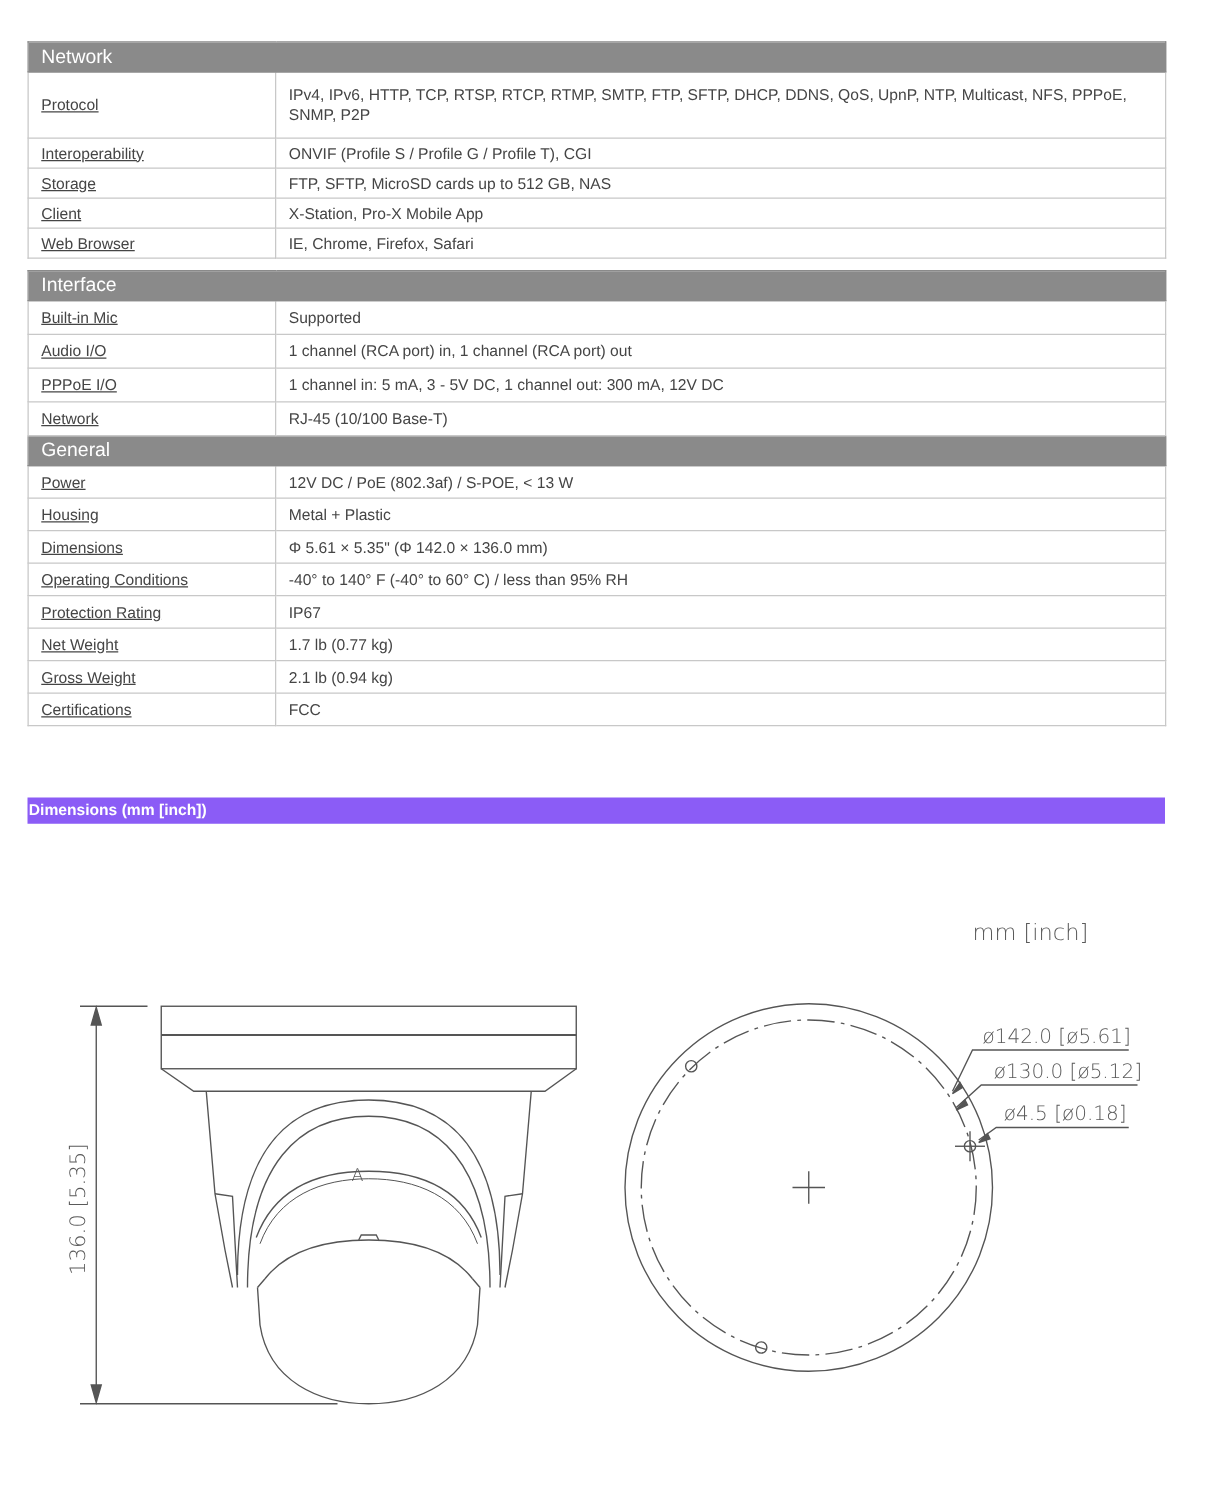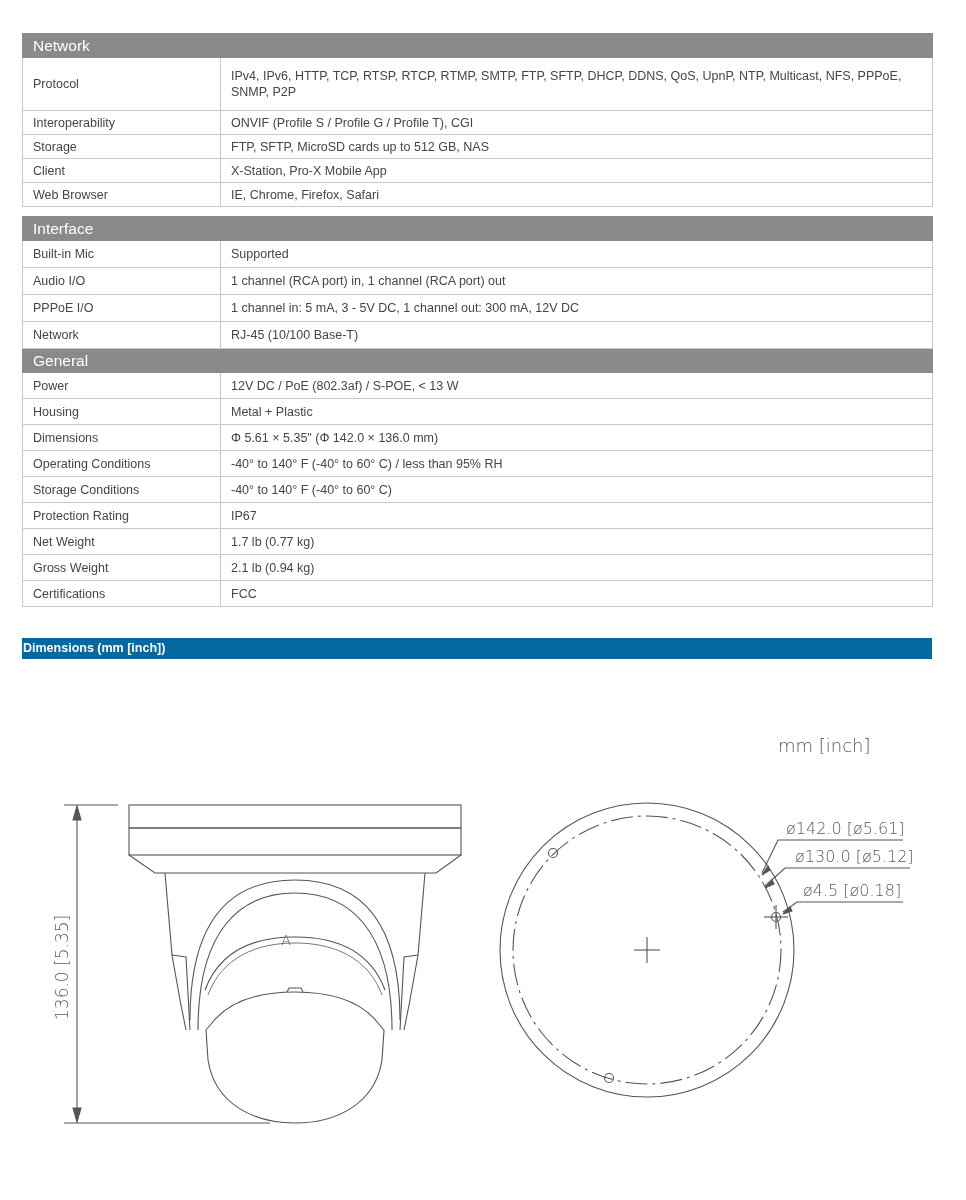--- a/index.html
+++ b/index.html
@@ -2,31 +2,31 @@
 <html><head>
 <meta charset="utf-8">
 <style>
   html, body { margin: 0; padding: 0; background: #ffffff; }
   body { width: 966px; height: 1200px; position: relative; overflow: hidden;
          font-family: "Liberation Sans", sans-serif; color: #404040; }
   .spec-table { position: absolute; left: 22px; width: 911px; border-collapse: collapse;
                 border: 1px solid #9a9a9a; font-size: 12.5px; }
   .spec-table td { border: 1px solid #c8c8c8; padding: 0 0 0 10px; vertical-align: middle;
                    color: #454545; line-height: 16px; }
-  .spec-table td.k { width: 187px; }
+  .spec-table td.k { width: 187px; text-decoration: underline; }
   .spec-table tr.hdr td { background: #8a8a8a; color: #ffffff; font-size: 15.5px; height: 23px;
                           border: 1px solid #8a8a8a; padding-left: 10px; }
   #tbl-network { top: 33px; }
   #tbl-network tr.r td { height: 23px; margin-top: 36px; }
   #tbl-network tr.tall td { height: 52px; }
   #tbl-iface { top: 216px; }
   #tbl-iface tr.r td { height: 26px; }
   #tbl-iface tr.r.g td { height: 25px; }
   .dim-bar { position: absolute; left: 22px; top: 638px; width: 910px; height: 21px;
-             background: #0369a1; color: #ffffff; font-weight: bold; font-size: 12.5px;
+             background: #8b5cf6; color: #ffffff; font-weight: bold; font-size: 12.5px;
              line-height: 21px; padding-left: 1px; box-sizing: border-box; }
   svg.drawing { position: absolute; left: 0; top: 700px; }
   .cad { font-family: "DejaVu Sans", sans-serif; fill: #5a5a5a; font-weight: 300; }
 </style>
 </head>
 <body>
 
 <table class="spec-table" id="tbl-network">
   <tbody>
       <tr class="hdr">
@@ -92,24 +92,20 @@
   </tr>
   <tr class="r g">
     <td class="k">Dimensions</td>
     <td>Φ 5.61 × 5.35" (Φ 142.0 × 136.0 mm)</td>
   </tr>
   <tr class="r g">
     <td class="k">Operating Conditions</td>
     <td>-40° to 140° F (-40° to 60° C) / less than 95% RH</td>
   </tr>
   <tr class="r g">
-    <td class="k">Storage Conditions</td>
-    <td>-40° to 140° F (-40° to 60° C)</td>
-  </tr>
-  <tr class="r g">
     <td class="k">Protection Rating</td>
     <td>IP67</td>
   </tr>
   <tr class="r g">
     <td class="k">Net Weight</td>
     <td>1.7 lb (0.77 kg)</td>
   </tr>
   <tr class="r g">
     <td class="k">Gross Weight</td>
     <td>2.1 lb (0.94 kg)</td>

